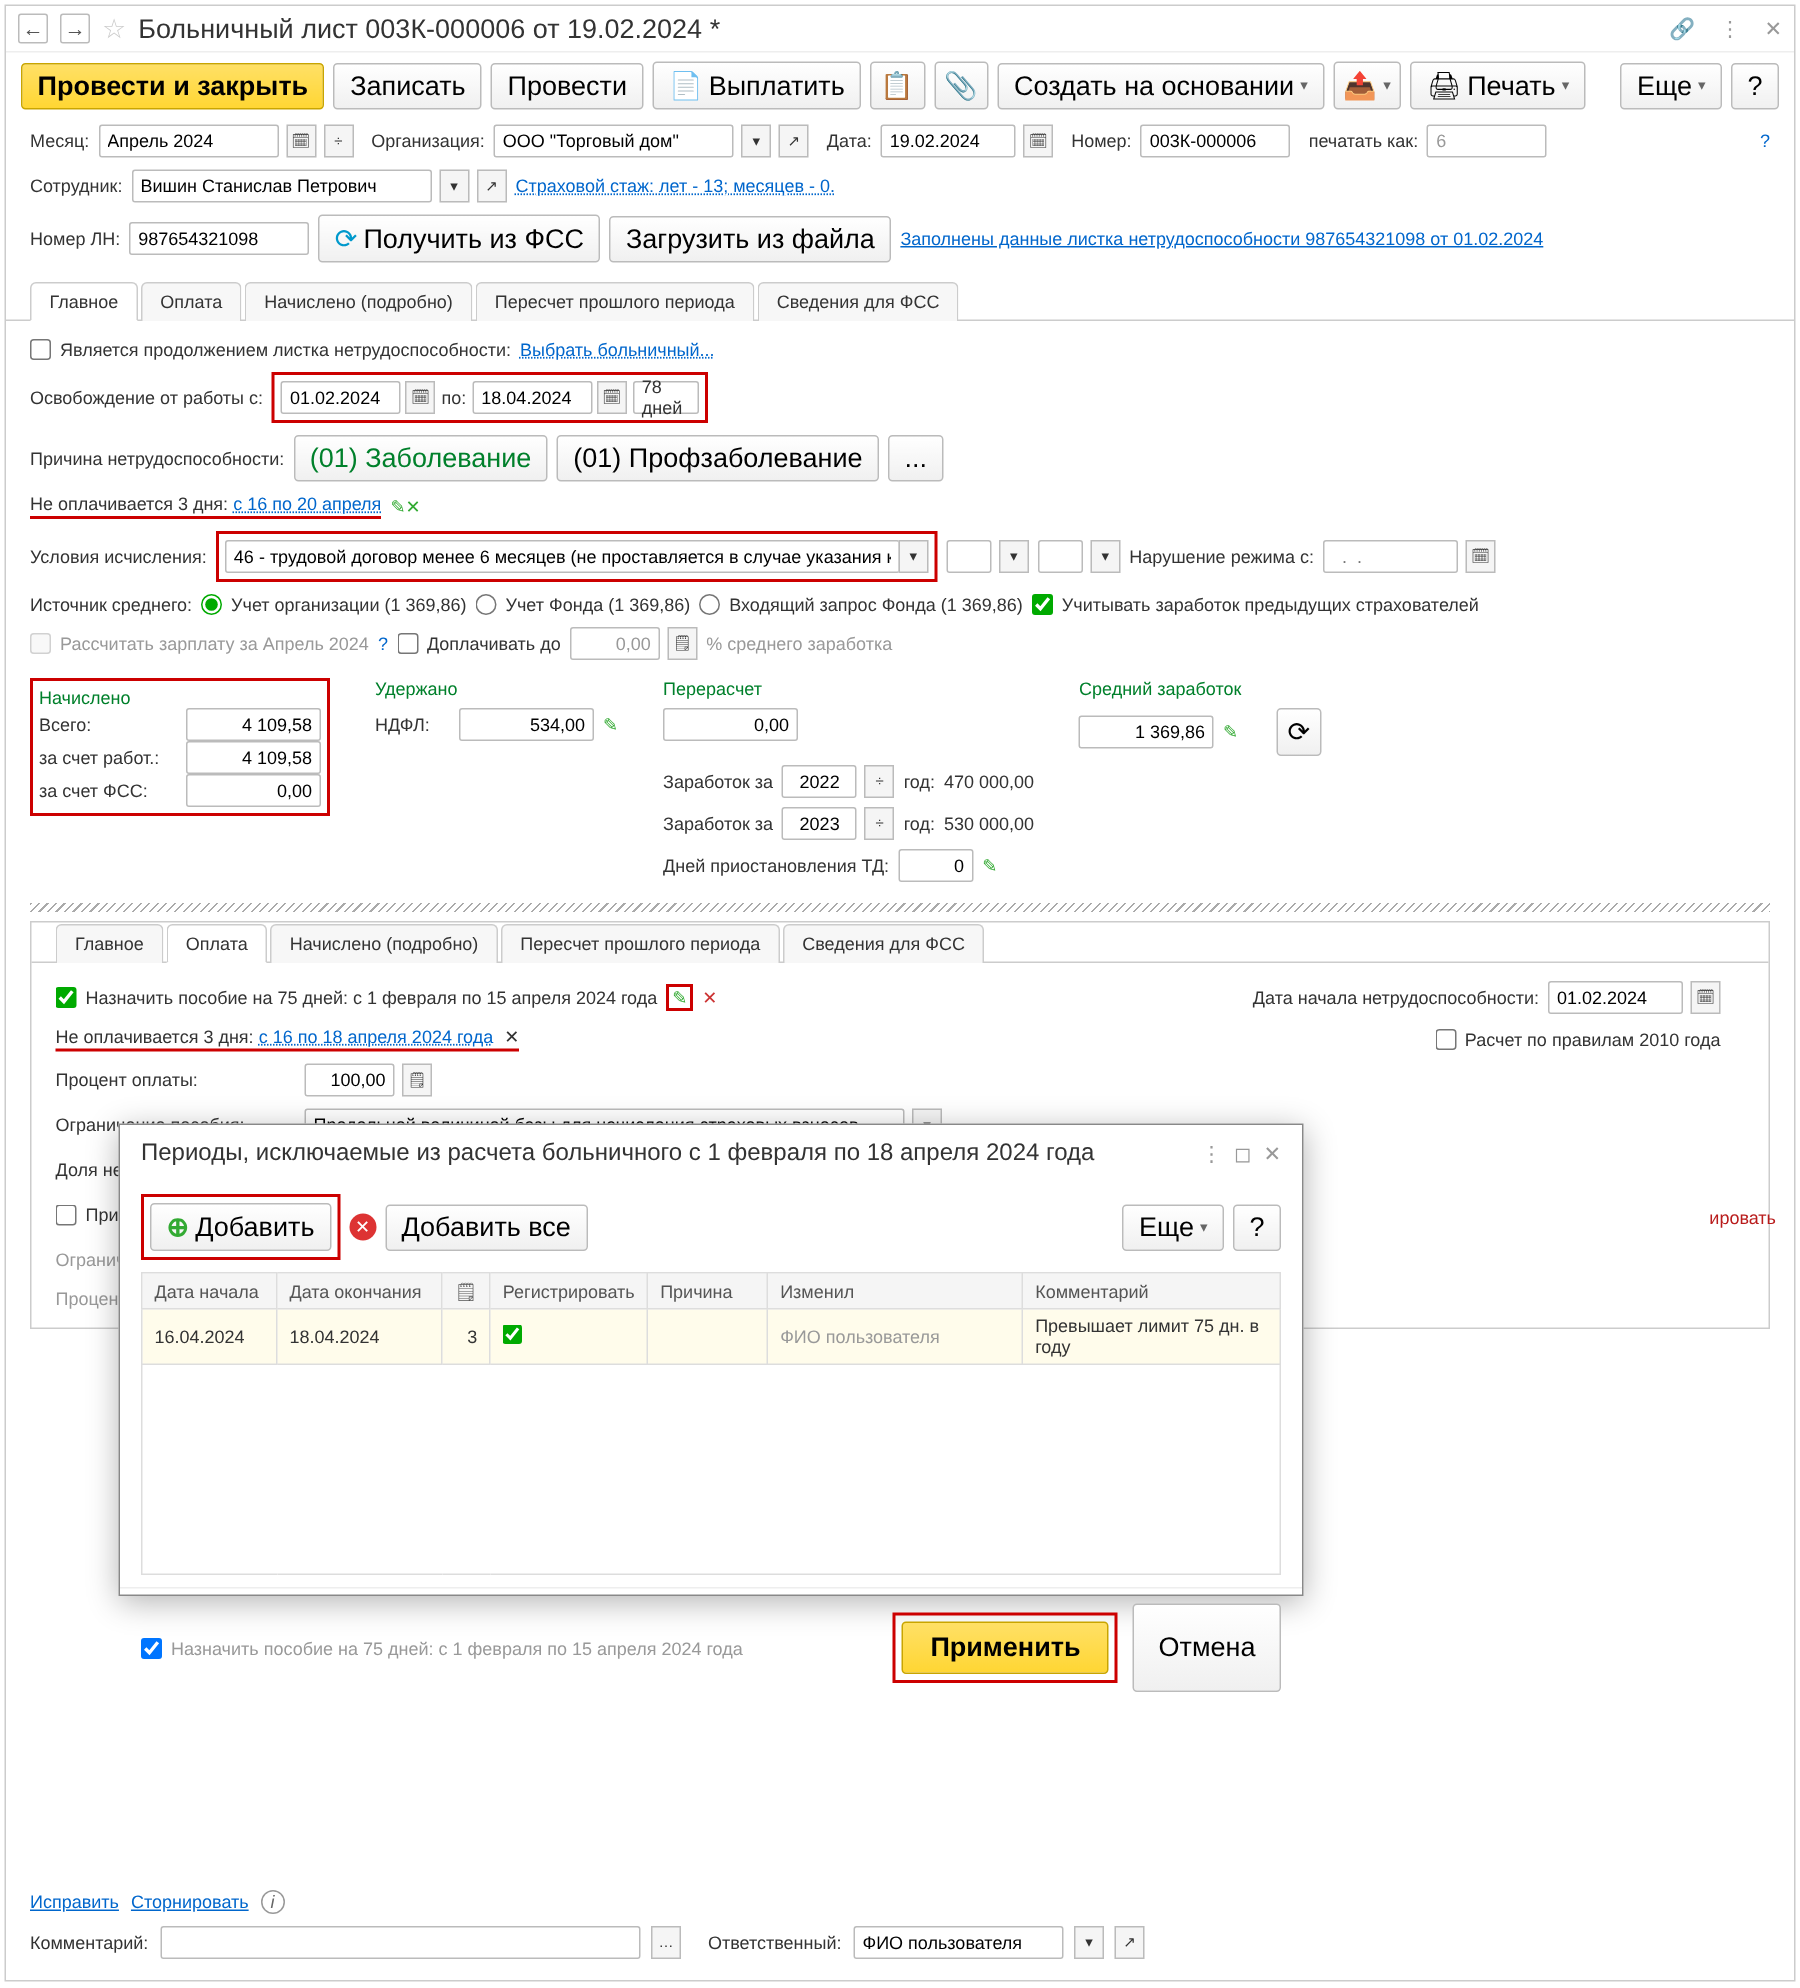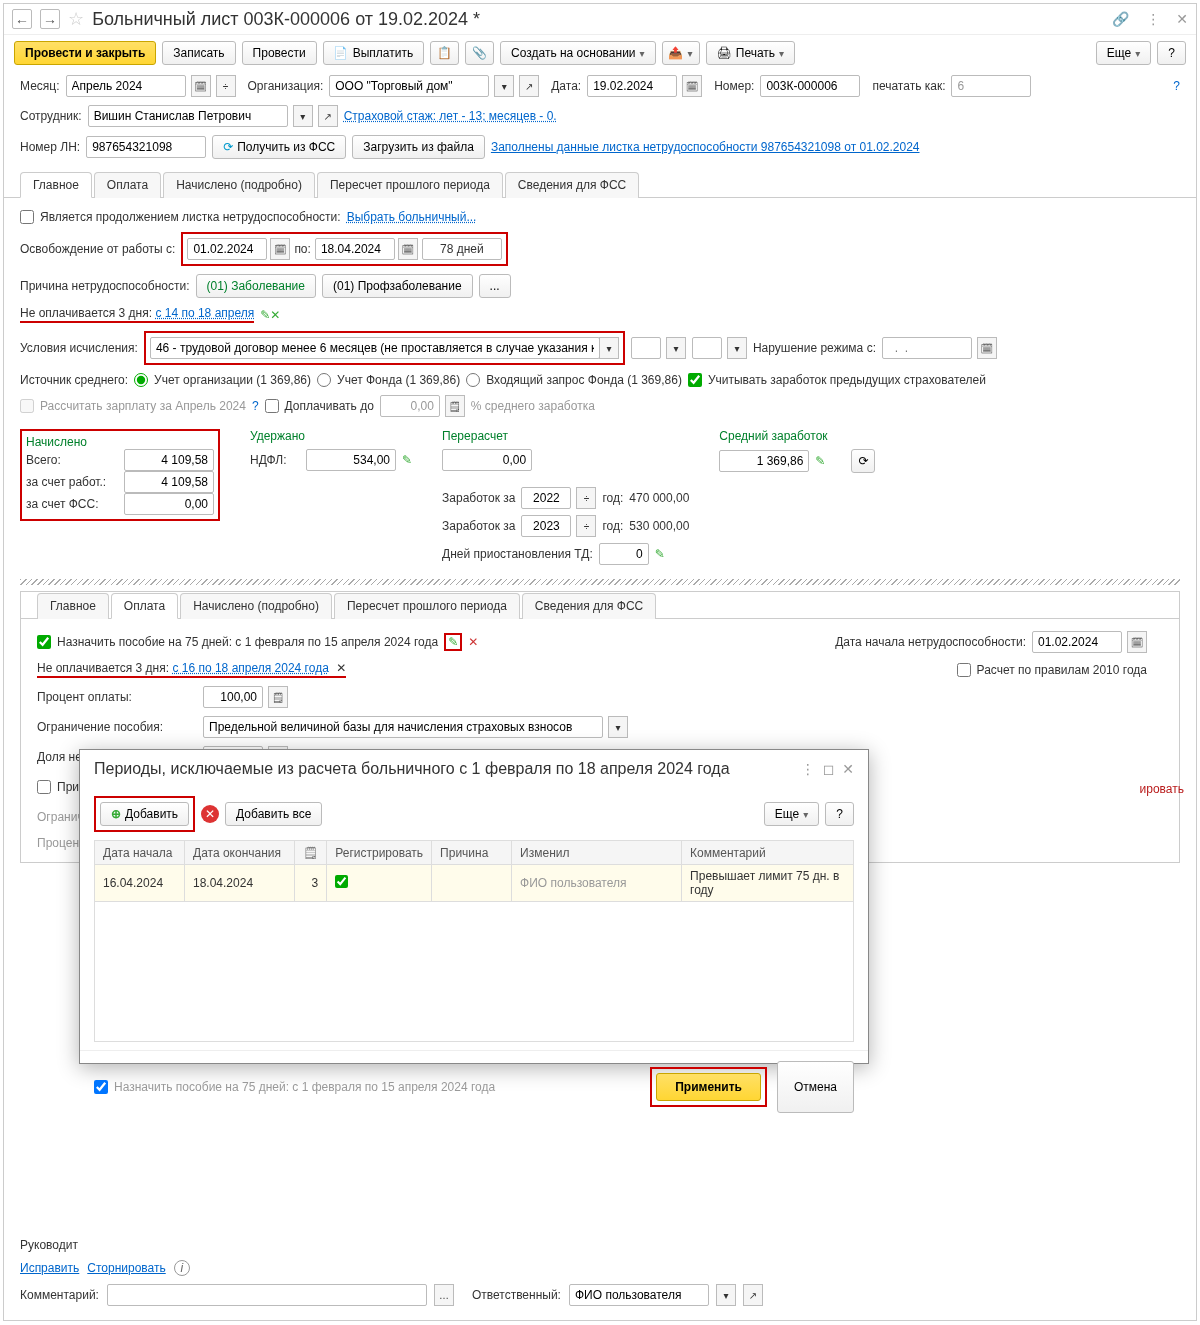--- a/index.html
+++ b/index.html
@@ -4,21 +4,21 @@
 <style>
 * { box-sizing: border-box; margin: 0; padding: 0; }
 body { font-family: Arial, sans-serif; font-size: 12px; background: #fff; color: #333; width: 1200px; }
 .outer-box { border: 1px solid #ccc; margin: 3px; position: relative; height: 1318px; }
 .titlebar { display: flex; align-items: center; padding: 4px 8px; border-bottom: 1px solid #eee; gap: 8px; }
 .tb-arrow { width: 20px; height: 20px; border: 1px solid #bbb; border-radius: 2px; display: flex; align-items: center; justify-content: center; cursor: pointer; font-size: 14px; color: #555; }
 .tb-star { color: #ccc; font-size: 18px; cursor: pointer; }
 .tb-title { font-size: 18px; flex: 1; color: #333; }
 .tb-icon { color: #999; cursor: pointer; font-size: 14px; margin-left: 8px; }
 .toolbar { display: flex; align-items: center; padding: 6px 10px; gap: 6px; flex-wrap: wrap; }
-.btn { border: 1px solid #bbb; background: linear-gradient(#fff,#f0f0f0); border-radius: 3px; padding: 4px 10px; cursor: pointer; font-size: 12px; display: inline-flex; align-items: center; gap: 4px; }
+.btn { border: 1px solid #bbb; background: linear-gradient(#fff,#f0f0f0); border-radius: 3px; padding: 4px 10px; cursor: pointer; font-size: 18px; display: inline-flex; align-items: center; gap: 4px; }
 .btn-yellow { background: linear-gradient(#ffe066,#ffd633); border-color: #c9a500; font-weight: bold; }
 .btn-yellow-primary { background: linear-gradient(#ffe066,#ffd633); border-color: #c9a500; font-weight: bold; padding: 6px 18px; }
 .btn-icon { padding: 4px 6px; }
 .dd-arrow::after { content: " ▾"; color: #666; font-size: 10px; }
 .spacer { flex: 1; }
 .form-row { display: flex; align-items: center; padding: 4px 16px; gap: 6px; flex-wrap: wrap; }
 .label { color: #333; }
 .input { border: 1px solid #bbb; border-radius: 2px; padding: 3px 5px; background: #fff; font-size: 12px; height: 22px; }
 .fld-btn { border: 1px solid #bbb; background: #f5f5f5; width: 20px; height: 22px; display: inline-flex; align-items: center; justify-content: center; cursor: pointer; font-size: 10px; margin-left: -1px; }
 .link { color: #0066cc; text-decoration: underline; cursor: pointer; }
@@ -151,35 +151,35 @@
     </div>
 
     <div class="form-row" style="padding-left:0">
       <span class="label">Освобождение от работы с:</span>
       <span class="red-box" style="display:inline-flex;align-items:center;gap:4px;">
         <input class="input" style="width: 80px;" value="01.02.2024">
         <span class="fld-btn">🗓</span>
         <span class="label">по:</span>
         <input class="input" style="width: 80px;" value="18.04.2024">
         <span class="fld-btn">🗓</span>
-        <span class="input" style="display:inline-flex;align-items:center;width:80px;justify-content:center">78 дней</span>
+        <span class="input" style="display:inline-flex;align-items:center;width:44px;justify-content:center">78 дней</span>
       </span>
     </div>
 
     <div class="form-row" style="padding-left:0">
       <span class="label">Причина нетрудоспособности:</span>
       <button class="btn green-txt">(01) Заболевание</button>
       <button class="btn">(01) Профзаболевание</button>
       <button class="btn">...</button>
     </div>
 
     <div class="form-row" style="padding-left:0">
       <span class="red-underline">
         <span class="label">Не оплачивается 3 дня:</span>
-        <a class="link-green">с 14 по 18 апреля</a>
+        <a class="link-green">с 16 по 20 апреля</a>
       </span>
       <span class="pencil">✎✕</span>
     </div>
 
     <div class="form-row" style="padding-left:0">
       <span class="label">Условия исчисления:</span>
       <span class="red-box" style="display:inline-flex;align-items:stretch">
         <input class="input" style="width: 450px;" value="46 - трудовой договор менее 6 месяцев (не проставляется в случае указания кода 1">
         <span class="fld-btn">▾</span>
       </span>
@@ -415,23 +415,20 @@
           <span>Назначить пособие на 75 дней: с 1 февраля по 15 апреля 2024 года</span>
         </label>
       <div class="spacer"></div>
       <span class="red-box"><button class="btn btn-yellow-primary">Применить</button></span>
       <button class="btn" style="padding:18px 16px">Отмена</button>
     </div>
   </div>
 
   <div class="bottom-area">
     <div class="br-row">
-      <span class="label">Руководит</span>
-    </div>
-    <div class="br-row">
       <a class="link">Исправить</a>
       <a class="link">Сторнировать</a>
       <span style="border:1px solid #999;border-radius:50%;width:16px;height:16px;display:inline-flex;align-items:center;justify-content:center;font-style:italic;color:#666">i</span>
     </div>
     <div class="br-row">
       <span class="label">Комментарий:</span>
       <input class="input" style="width: 320px;">
       <span class="fld-btn">…</span>
       <span class="label" style="margin-left:10px">Ответственный:</span>
       <input class="input" style="width: 140px;" value="ФИО пользователя">

